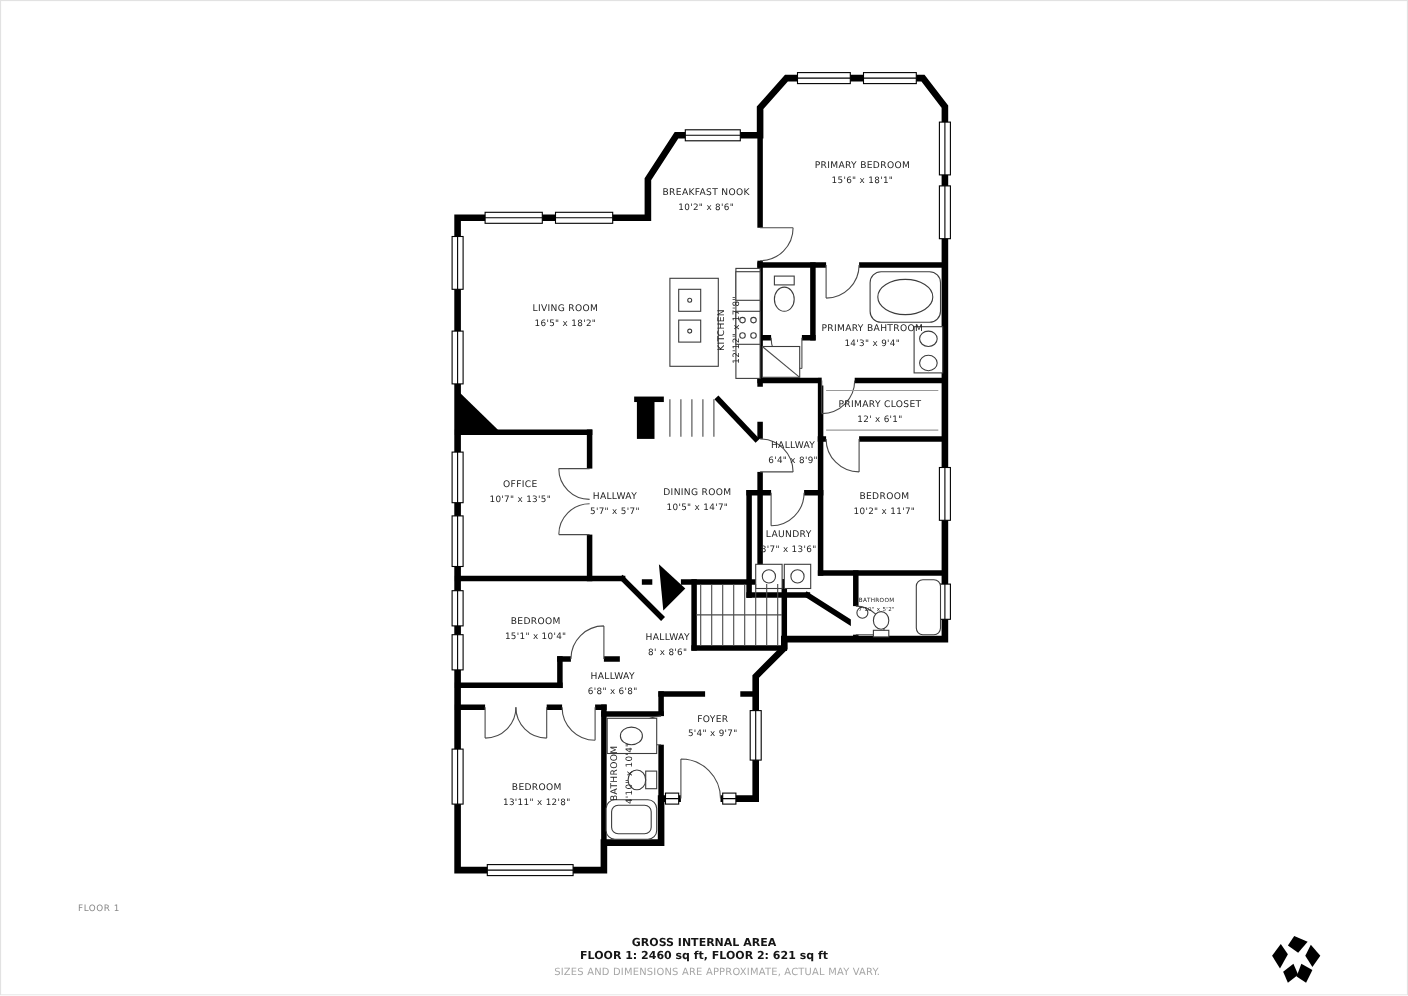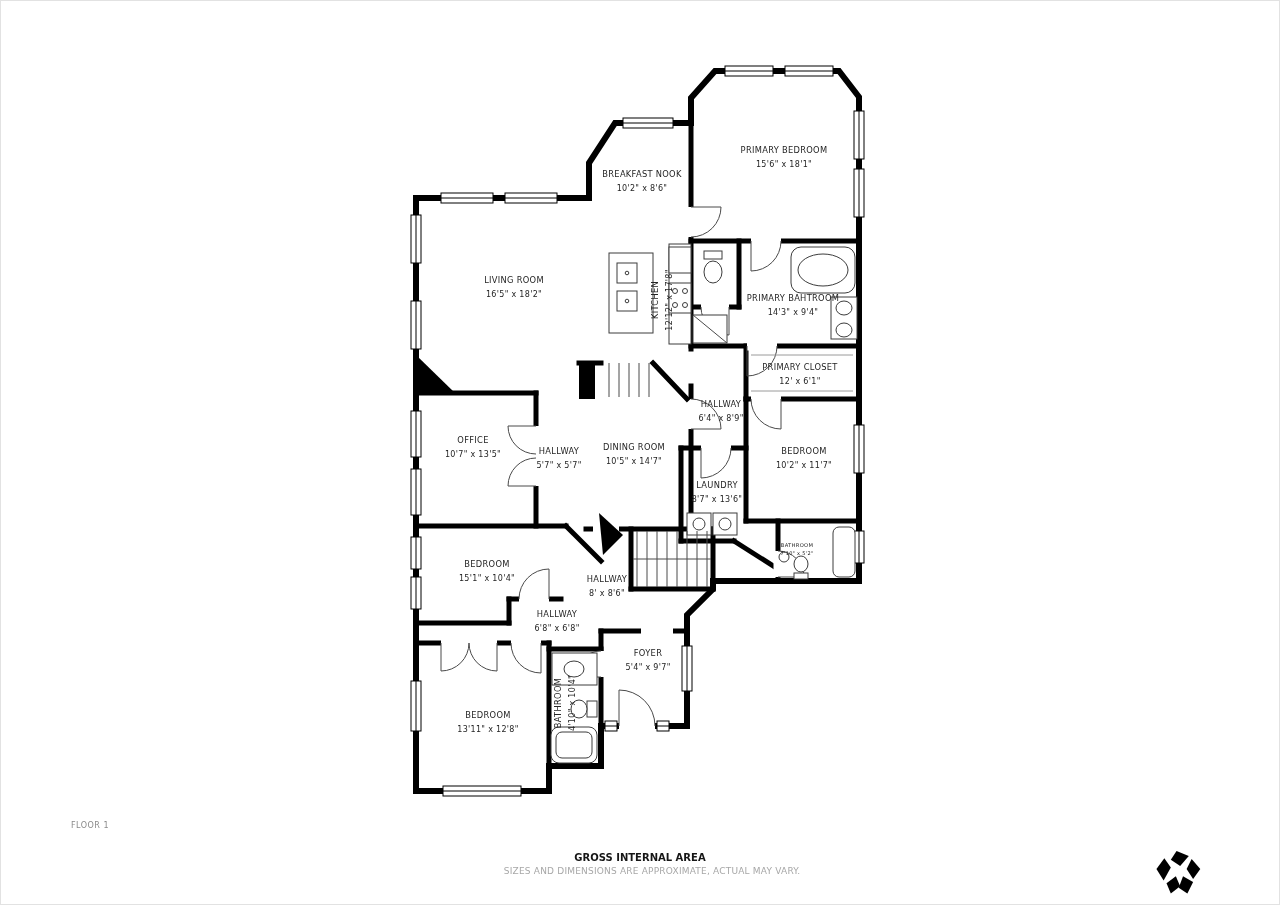--- a/index.html
+++ b/index.html
@@ -300,20 +300,21 @@
         <text text-anchor="middle"><tspan x="647" y="655" font-size="8.3">FOYER</tspan><tspan x="647" y="668.5" font-size="8">5'4" x 9'7"</tspan></text>
         <text text-anchor="middle" transform="rotate(-90 560 702)"><tspan x="560" y="702" font-size="8.3">BATHROOM</tspan><tspan x="560" y="715.5" font-size="8">4'10" x 10'4"</tspan></text>
         <text text-anchor="middle"><tspan x="487" y="717" font-size="8.3">BEDROOM</tspan><tspan x="487" y="730.5" font-size="8">13'11" x 12'8"</tspan></text>
       </g>
   </svg>
 
   <div class="floor-tag">FLOOR 1</div>
 
   <div class="footer">
     <div class="b">GROSS INTERNAL AREA</div>
+    <div class="b">FLOOR 1: 2460 sq ft, FLOOR 2: 621 sq ft</div>
     <div class="disc">SIZES AND DIMENSIONS ARE APPROXIMATE, ACTUAL MAY VARY.</div>
   </div>
 
   <div class="brand">
     <svg width="46" height="50" viewBox="0 0 64 64">
       <polygon class="blk" points="30,0 47,7 35,21 22,12"></polygon>
       <polygon class="blk" points="51,11 63,25 53,39 44,25"></polygon>
       <polygon class="blk" points="2,25 13,10 22,23 12,41"></polygon>
       <polygon class="blk" points="16,45 29,35 35,49 22,59"></polygon>
       <polygon class="blk" points="39,35 53,43 45,59 33,51"></polygon>

